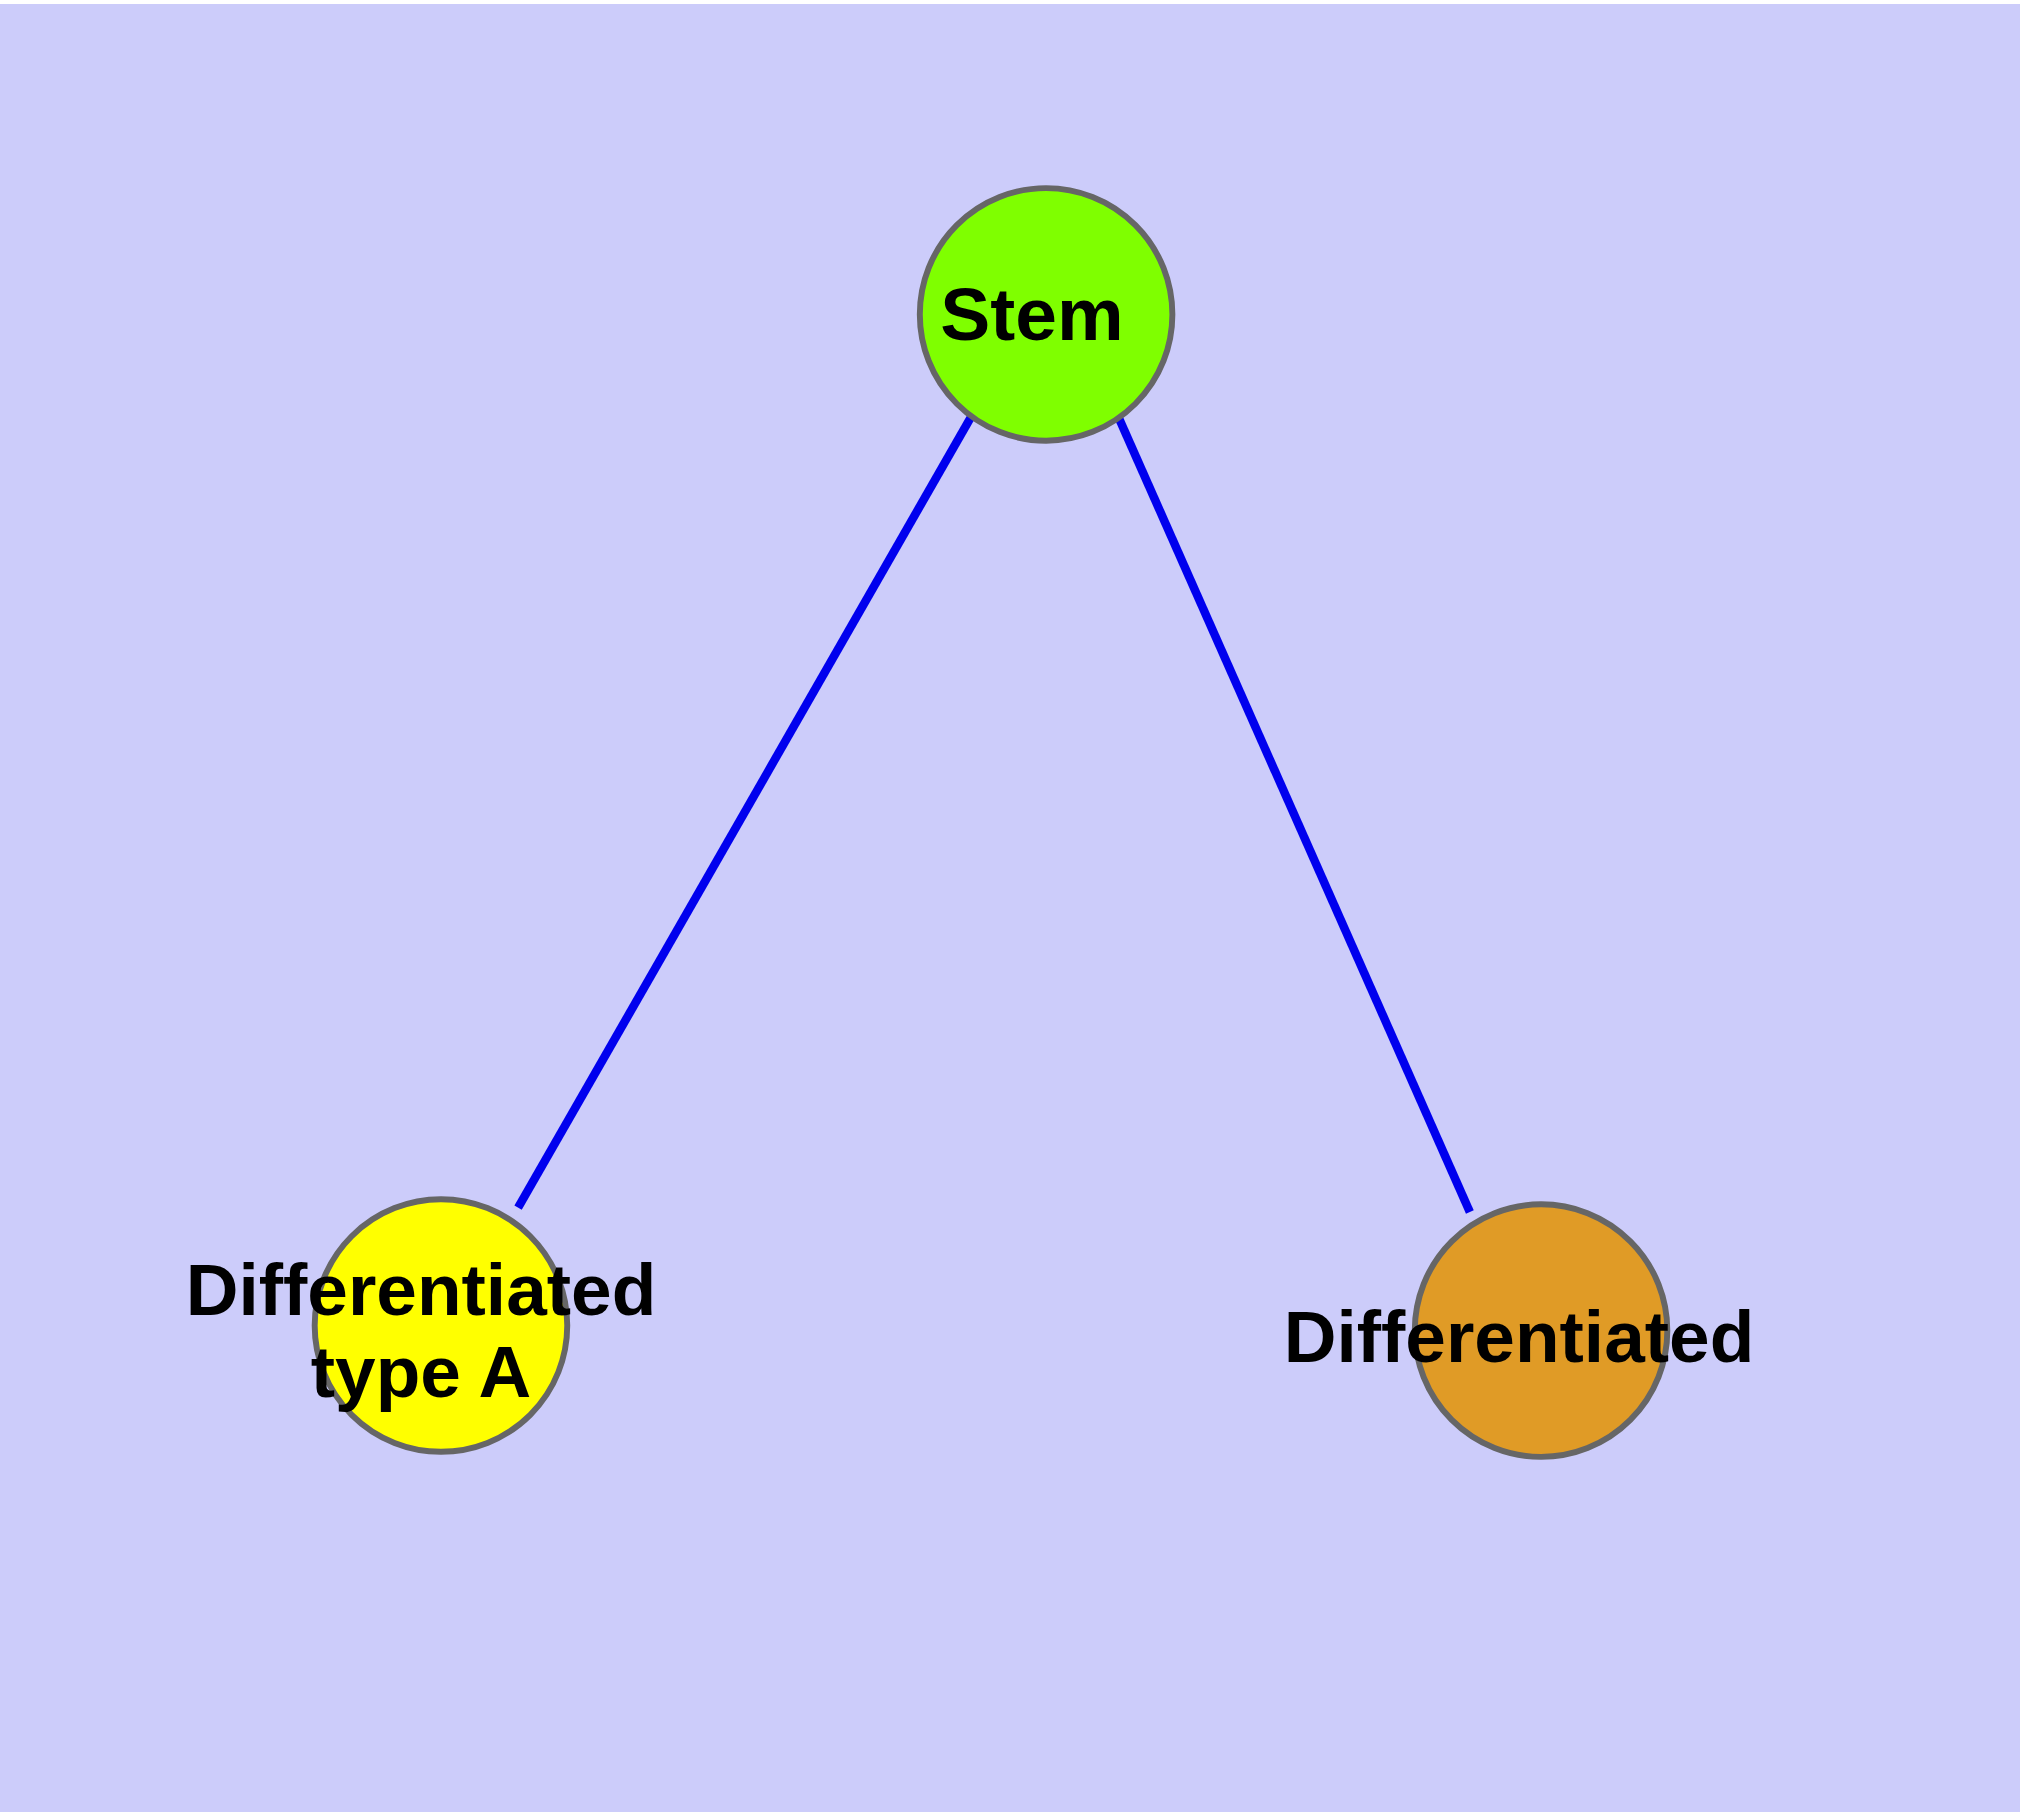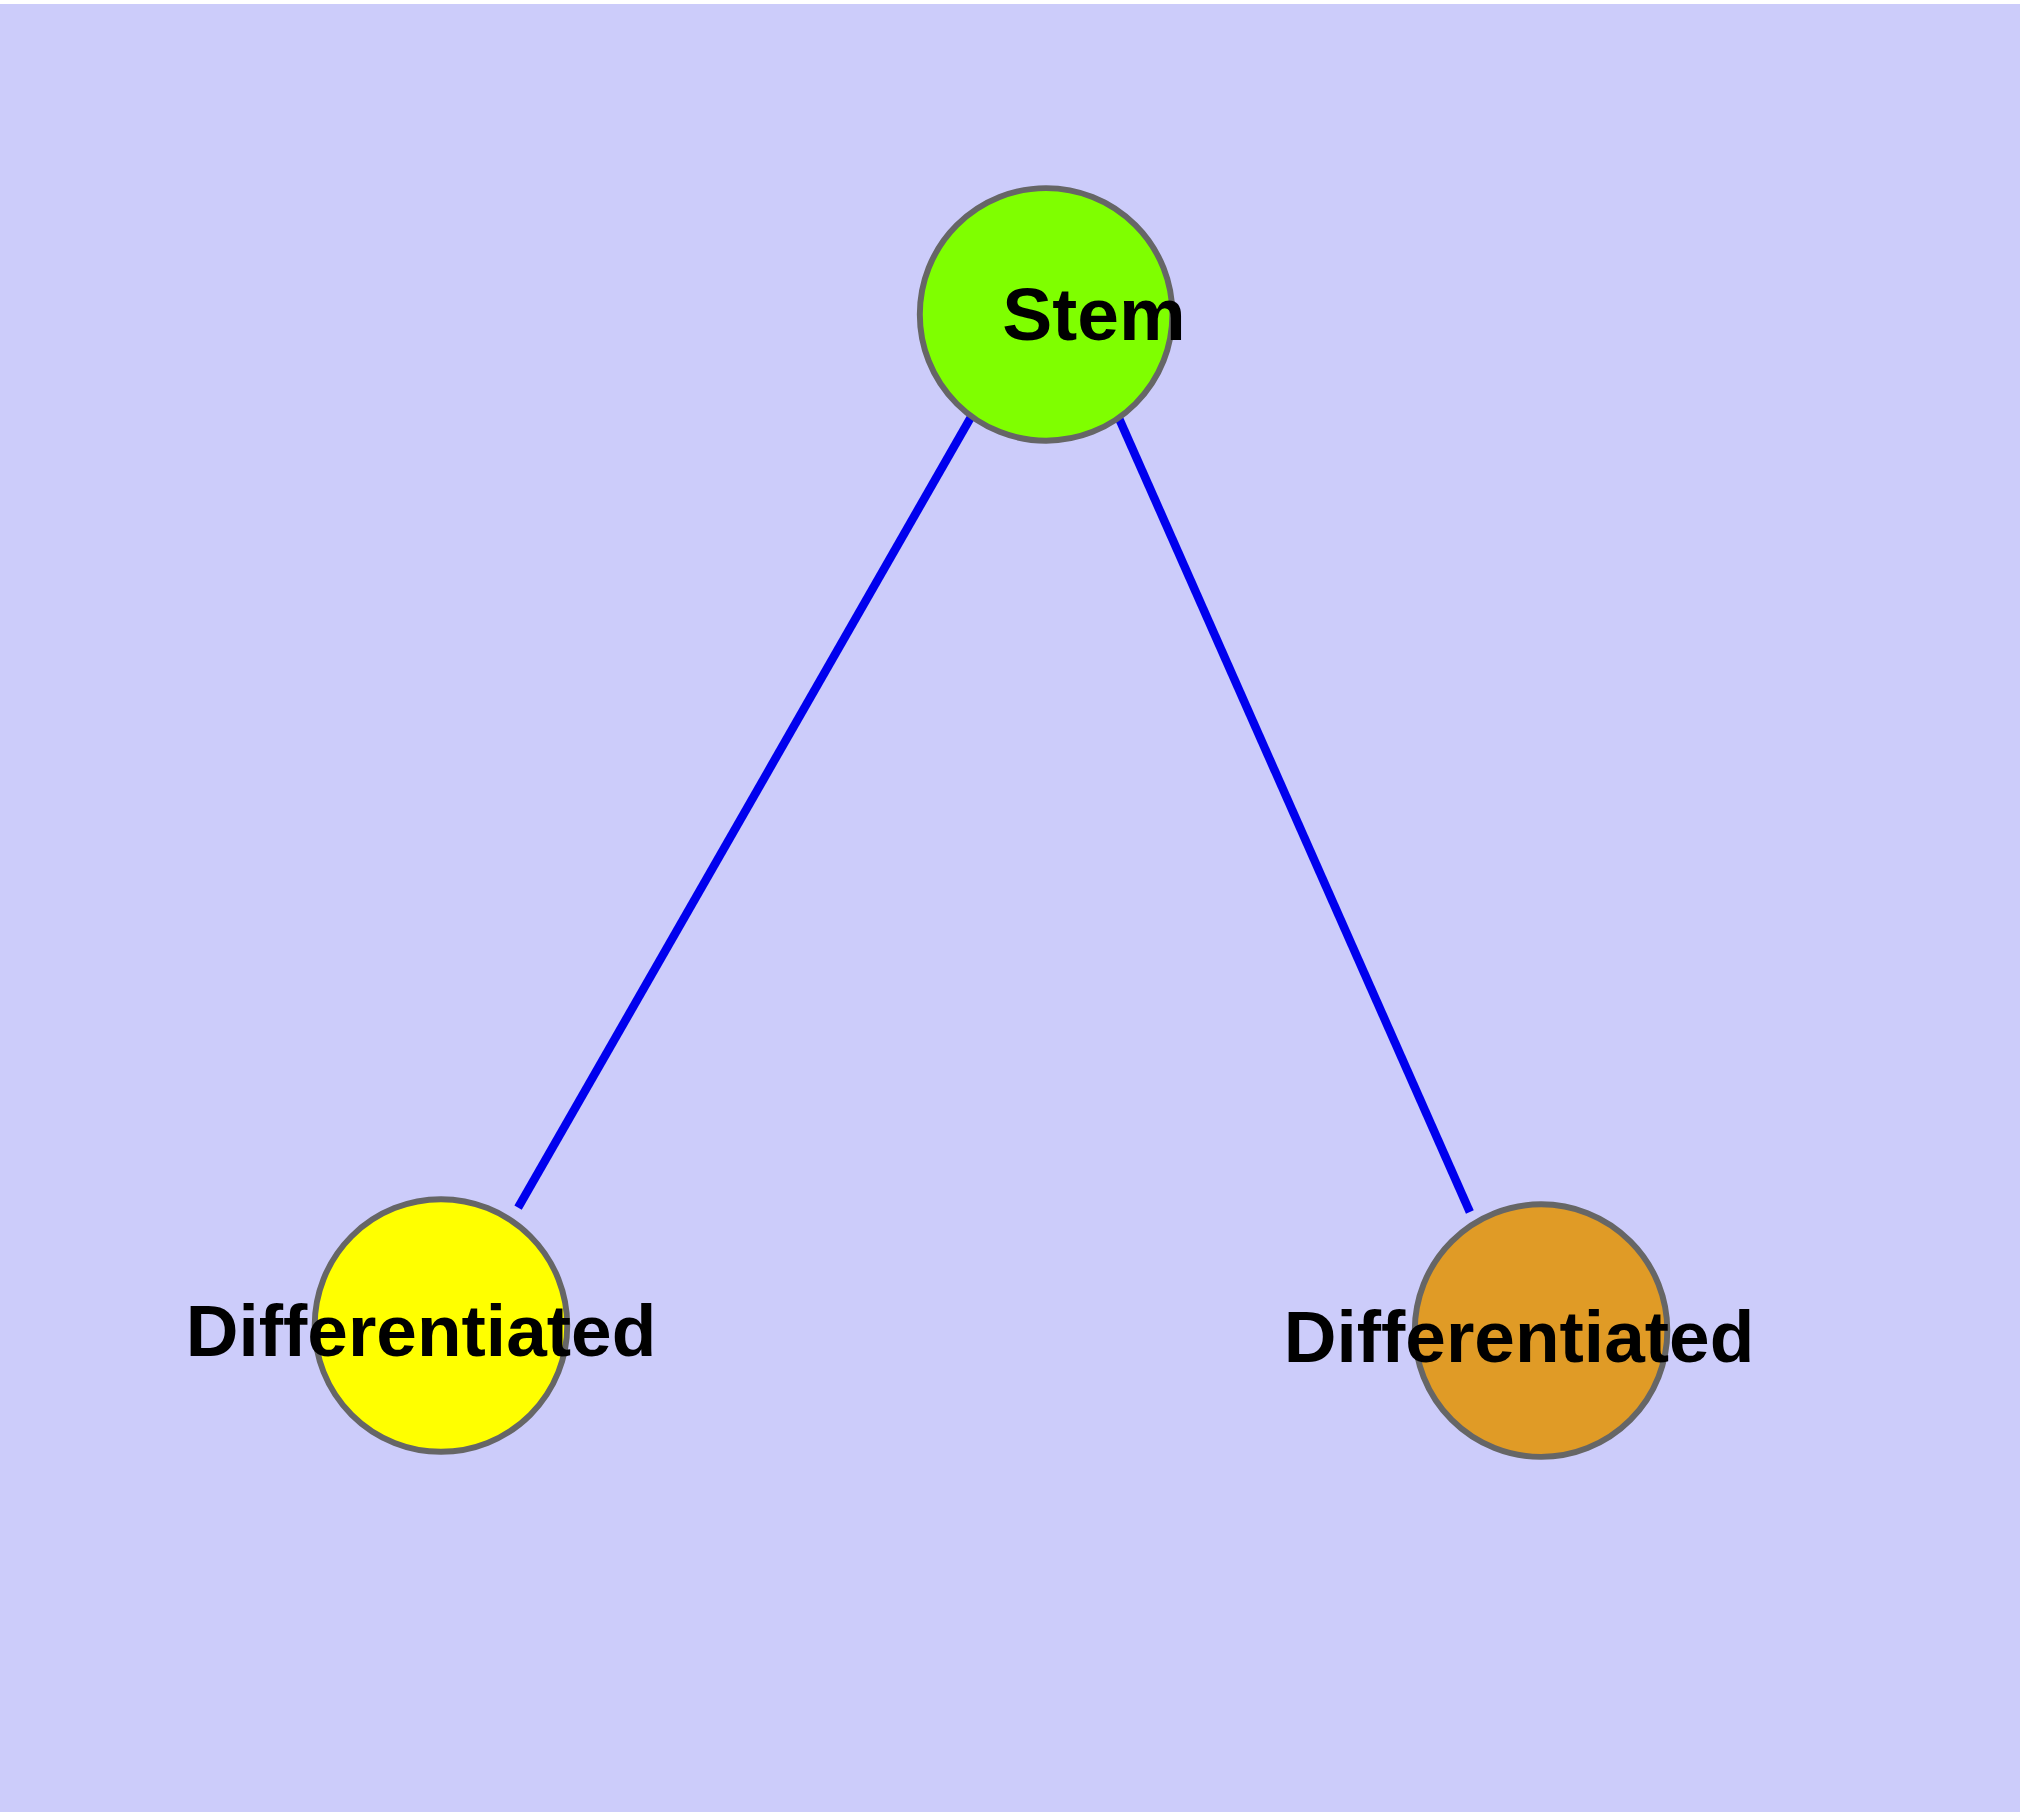--- a/index.html
+++ b/index.html
@@ -73,20 +73,20 @@
       <line x1="1318" y1="489" x2="1734" y2="1430" stroke="#0000ee" stroke-width="10" stroke-linecap="butt"></line>
     </g>
 
     <g>
       <circle cx="1234" cy="371" r="149" fill="#7fff00" stroke="#666666" stroke-width="7"></circle>
       <circle cx="520" cy="1564" r="149" fill="#ffff00" stroke="#666666" stroke-width="7"></circle>
       <circle cx="1818" cy="1570" r="149" fill="#e09b26" stroke="#666666" stroke-width="7"></circle>
     </g>
   </svg>
 
-  <div class="node-label" id="label-stem" style="left: 1094px; top: 314px; font-size: 75px; color: rgb(0, 0, 0);"><span>Stem</span></div>
+  <div class="node-label" id="label-stem" style="left: 1032px; top: 314px; font-size: 75px; color: rgb(0, 0, 0);"><span>Stem</span></div>
 
-  <div class="node-label" id="label-a" style="left: 421px; top: 1331px; font-size: 73px; color: rgb(0, 0, 0);"><span>Differentiated</span><br></div>
+  <div class="node-label" id="label-a" style="left: 421px; top: 1331px; font-size: 73px; color: rgb(0, 0, 0);"><span>Differentiated</span><br><span>type A</span></div>
 
   <div class="node-label" id="label-b" style="left: 1519px; top: 1337px; font-size: 73px; color: rgb(0, 0, 0);"><span>Differentiated</span><br></div>
 
 </div>
 
 
 </body></html>

